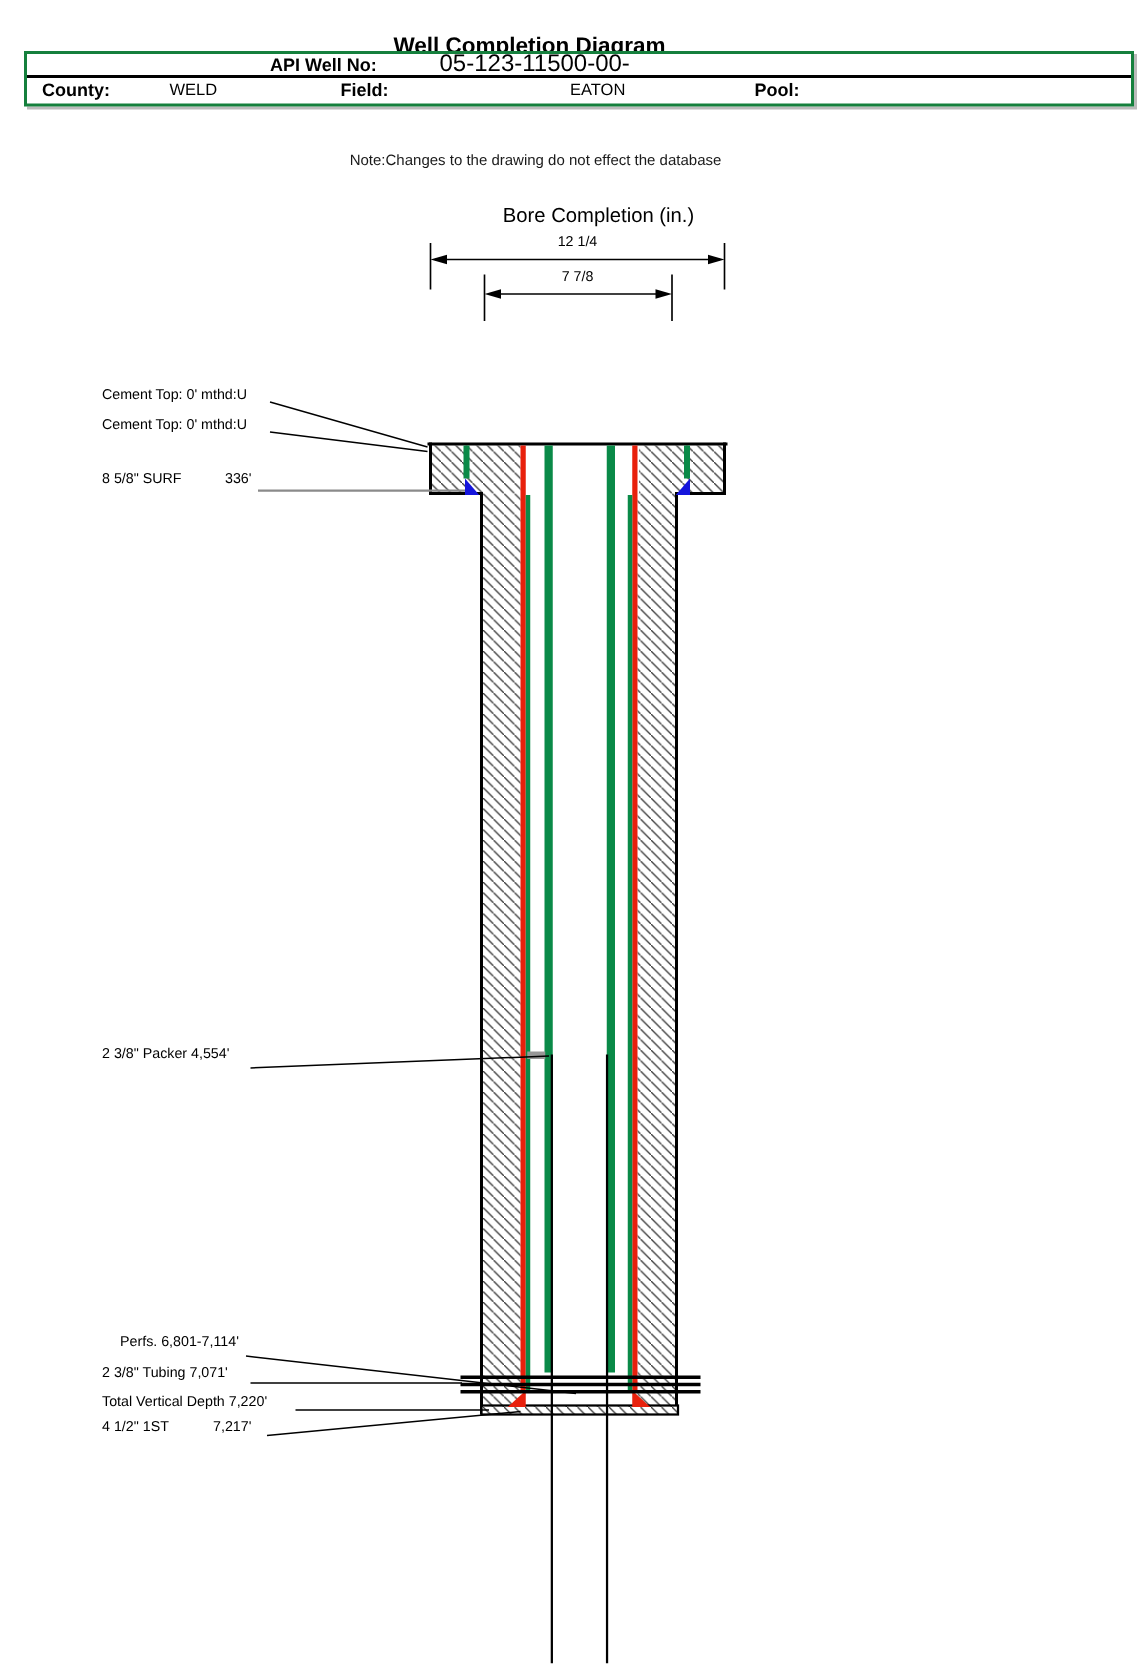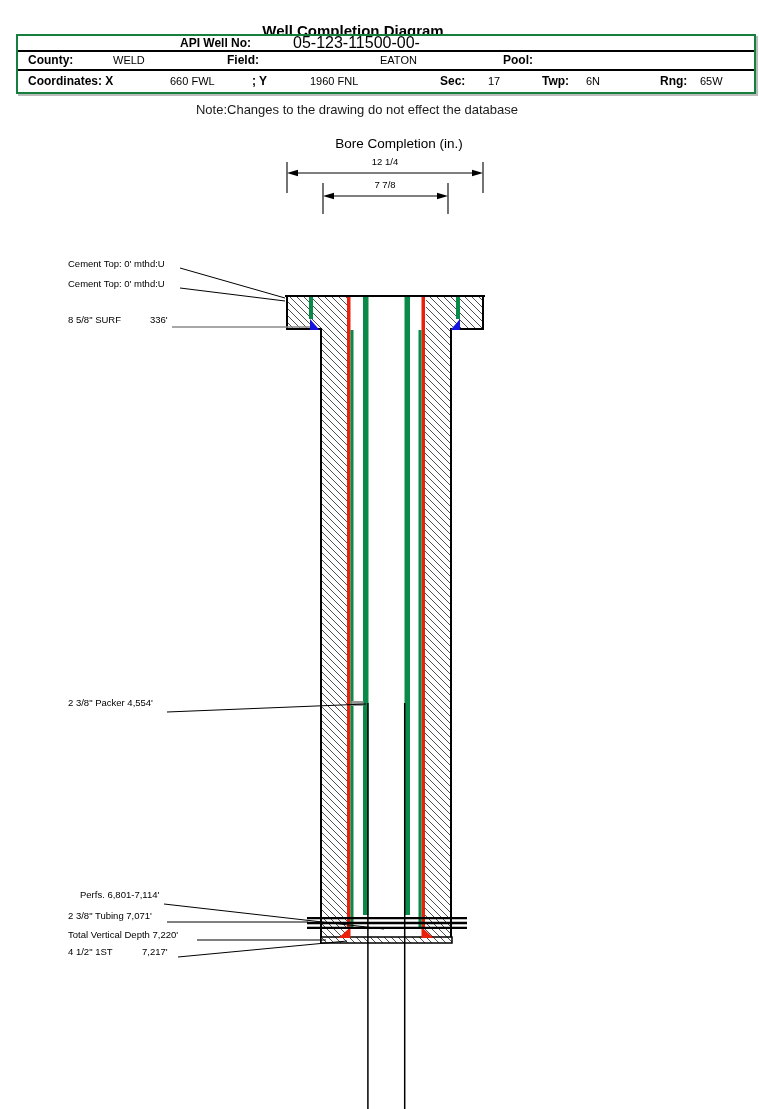--- a/index.html
+++ b/index.html
@@ -1,21 +1,21 @@
 <!DOCTYPE html>
 <html><head>
 <meta charset="utf-8">
 <style>
   html,body{margin:0;padding:0;background:#fff;}
   body{width:759px;height:1109px;position:relative;font-family:"Liberation Sans",sans-serif;color:#000;overflow:hidden;}
   .abs{position:absolute;}
   .ctr{text-align:center;}
   .small{font-size:9.5px;line-height:11px;white-space:nowrap;}
   .page-title{font-size:15px;font-weight:bold;line-height:18px;}
-  .note{font-size:13px;color:#1a1a1a;}
+  .note{font-size:10px;color:#1a1a1a;}
   .bore-title{font-size:13.5px;line-height:16px;}
   
   .htable{left:16px;top:34px;width:736px;border:2px solid #15803d;background:#fff;box-shadow:2px 2px 0 #bbb;}
   .hrow{position:relative;white-space:nowrap;}
   .hrow + .hrow{border-top:2px solid #000;}
   .r1{height:14px;line-height:14px;}
   .r2{height:20px;line-height:20px;}
   .r3{height:17px;line-height:17px;}
   .r4{height:21px;line-height:21px;}
   .lbl{position:absolute;font-weight:bold;font-size:12px;}
@@ -33,32 +33,20 @@
     <span class="lbl" style="left:162px;">API Well No:</span>
     <span class="val-lg" style="left:275px;">05-123-11500-00-</span>
   </div>
   <div class="hrow r3">
     <span class="lbl" style="left:10px;">County:</span>
     <span class="val" style="left:95px;">WELD</span>
     <span class="lbl" style="left:209px;">Field:</span>
     <span class="val" style="left:362px;">EATON</span>
     <span class="lbl" style="left:485px;">Pool:</span>
     <span class="val" style="left:545px;"></span>
-  </div>
-  <div class="hrow r4">
-    <span class="lbl" style="left:10px;">Coordinates: X</span>
-    <span class="val" style="left:152px;">660 FWL</span>
-    <span class="lbl" style="left:234px;">; Y</span>
-    <span class="val" style="left:292px;">1960 FNL</span>
-    <span class="lbl" style="left:422px;">Sec:</span>
-    <span class="val" style="left:470px;">17</span>
-    <span class="lbl" style="left:524px;">Twp:</span>
-    <span class="val" style="left:568px;">6N</span>
-    <span class="lbl" style="left:642px;">Rng:</span>
-    <span class="val" style="left:682px;">65W</span>
   </div>
 </div>
 
 <div class="abs ctr note" style="left:157px;top:102px;width:400px;">Note:Changes to the drawing do not effect the database</div>
 
 <div class="abs ctr bore-title" style="left:299px;top:136px;width:200px;">Bore Completion (in.)</div>
 <div class="abs ctr small" style="left:345px;top:156px;width:80px;">12 1/4</div>
 <div class="abs ctr small" style="left:345px;top:179px;width:80px;">7 7/8</div>
 
 <div class="abs small" style="left:68px;top:258px;">Cement Top: 0' mthd:U</div>

